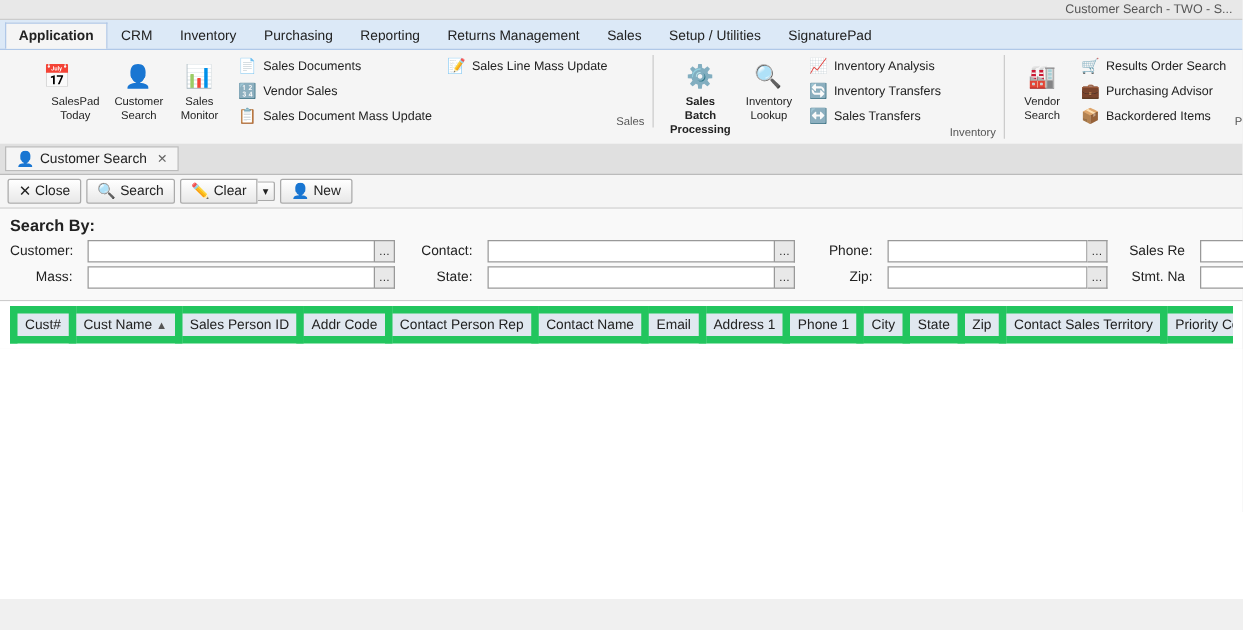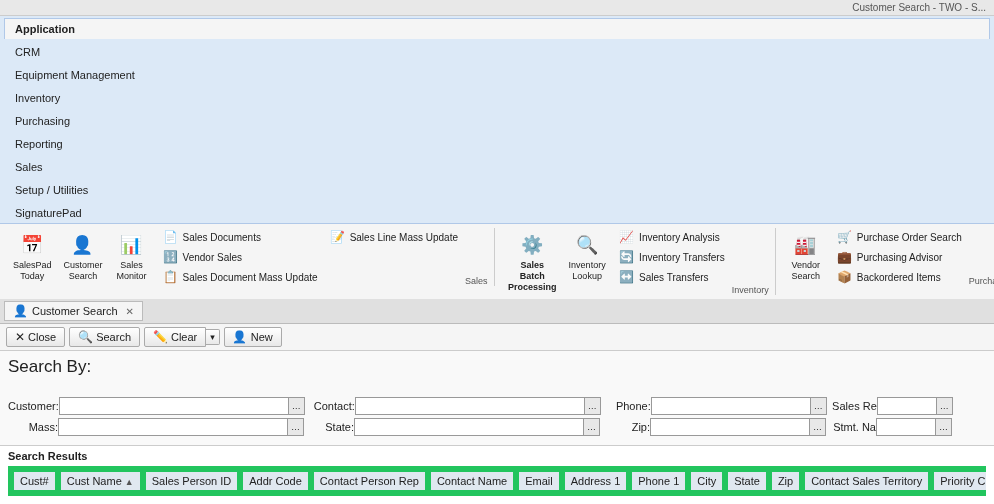--- a/index.html
+++ b/index.html
@@ -2,21 +2,21 @@
 <html><head>
   <meta charset="utf-8">
   <style>
     * { margin: 0; padding: 0; box-sizing: border-box; }
     body { font-family: 'Segoe UI', Tahoma, Geneva, Verdana, sans-serif; font-size: 11px; background: #f0f0f0; color: #222; overflow: hidden; }
 
     
     .top-bar { background: #e8e8e8; border-bottom: 1px solid #ccc; padding: 2px 8px; text-align: right; font-size: 10px; color: #555; }
 
     
-    .nav-tabs { display: flex; background: #dce9f7; border-bottom: 1px solid #b0c8e8; padding: 0 4px; flex-direction: column; }
+    .nav-tabs { display: flex; background: #dce9f7; border-bottom: 1px solid #b0c8e8; padding: 0 4px; }
     .nav-tab { padding: 4px 10px; font-size: 11px; cursor: pointer; border: 1px solid transparent; border-bottom: none; margin-top: 2px; background: transparent; color: #222; }
     .nav-tab.active { background: #f5f5f5; border-color: #b0c8e8; border-bottom-color: #f5f5f5; font-weight: bold; }
 
     
     .ribbon-body { display: flex; padding: 4px 8px; gap: 2px; align-items: flex-start; background: #f5f5f5; }
     .ribbon-group-label { font-size: 9px; color: #555; margin-top: 2px; text-align: center; }
     .ribbon-item { display: flex; flex-direction: column; align-items: center; cursor: pointer; padding: 2px 4px; border: 1px solid transparent; min-width: 44px; }
     .ribbon-item-icon { width: 28px; height: 28px; display: flex; align-items: center; justify-content: center; font-size: 18px; }
     .ribbon-item-label { font-size: 9px; text-align: center; color: #222; line-height: 1.2; margin-top: 1px; }
 
@@ -32,22 +32,22 @@
     .tab-close { font-size: 10px; color: #666; margin-left: 4px; cursor: pointer; }
 
     
     .toolbar { background: #f5f5f5; border-bottom: 1px solid #ccc; display: flex; align-items: center; padding: 3px 6px; gap: 4px; }
     .toolbar-btn { display: flex; align-items: center; gap: 3px; padding: 2px 8px; border: 1px solid #aaa; background: linear-gradient(to bottom, #fff, #e8e8e8); cursor: pointer; font-size: 11px; border-radius: 2px; }
     .toolbar-btn-icon { font-size: 12px; }
     .toolbar-btn-dropdown { padding: 2px 4px; border: 1px solid #aaa; border-left: none; background: linear-gradient(to bottom, #fff, #e8e8e8); cursor: pointer; font-size: 9px; border-radius: 0 2px 2px 0; }
 
     
     .search-form { background: #f9f9f9; border-bottom: 1px solid #ccc; padding: 6px 8px; }
-    .search-by { font-size: 17px; font-weight: normal; margin-bottom: 20px; }
-    .search-row { display: flex; align-items: center; gap: 0; margin-bottom: 3px; }
+    .search-by { font-size: 13px; font-weight: bold; margin-bottom: 4px; }
+    .search-row { display: flex; align-items: center; gap: 12px; margin-bottom: 3px; }
     .search-label { font-size: 11px; text-align: right; min-width: 50px; }
     .search-input-wrap { display: flex; align-items: center; }
     .search-input { height: 18px; border: 1px solid #999; font-size: 11px; padding: 1px 2px; background: #fff; }
     .search-input-btn { width: 16px; height: 18px; border: 1px solid #999; border-left: none; background: #e8e8e8; cursor: pointer; display: flex; align-items: center; justify-content: center; font-size: 9px; }
 
     
     .search-results { background: #fff; padding: 4px 8px; }
     .search-results-label { font-size: 11px; font-weight: bold; margin-bottom: 4px; }
     .results-table { width: 100%; border-collapse: collapse; font-size: 11px; }
     .results-table th { background: #e0e8f0; border: 6px solid #22c55e; padding: 3px 6px; text-align: left; font-weight: normal; white-space: nowrap; cursor: pointer; }
@@ -58,36 +58,36 @@
 </head>
 <body>
 
 <div class="top-bar">
   <span>Customer Search - TWO - S...</span>
 </div>
 
 <div class="nav-tabs">
   <div class="nav-tab active">Application</div>
   <div class="nav-tab">CRM</div>
-  <div class="nav-tab">Equipment Management</div>
   <div class="nav-tab">Inventory</div>
   <div class="nav-tab">Purchasing</div>
   <div class="nav-tab">Reporting</div>
+  <div class="nav-tab">Returns Management</div>
   <div class="nav-tab">Sales</div>
   <div class="nav-tab">Setup / Utilities</div>
   <div class="nav-tab">SignaturePad</div>
 </div>
 
 <div class="ribbon-body">
 
   <div style="display:flex;align-items:flex-start;border-right:1px solid #ccc;padding-right:6px;">
     <div style="display:flex;gap:2px;align-items:flex-start;">
       <div class="ribbon-item">
         <div class="ribbon-item-icon">📅</div>
-        <div class="ribbon-item-label" style="white-space:pre-line;">SalesPad
+        <div class="ribbon-item-label" style="white-space:pre-line;margin-left:28px;">SalesPad
 Today</div>
       </div>
       <div class="ribbon-item">
         <div class="ribbon-item-icon">👤</div>
         <div class="ribbon-item-label" style="white-space:pre-line;">Customer
 Search</div>
       </div>
       <div class="ribbon-item">
         <div class="ribbon-item-icon">📊</div>
         <div class="ribbon-item-label" style="white-space:pre-line;">Sales
@@ -149,21 +149,21 @@
 
   <div style="display:flex;align-items:flex-start;border-right:1px solid #ccc;padding:0 6px;">
     <div class="ribbon-item">
       <div class="ribbon-item-icon">🏭</div>
       <div class="ribbon-item-label" style="white-space:pre-line;">Vendor
 Search</div>
     </div>
     <div class="ribbon-sub-items" style="margin-left:6px;">
       <div class="ribbon-sub-item">
         <div class="ribbon-sub-item-icon">🛒</div>
-        <div class="ribbon-sub-item-label">Purchase Order Search</div>
+        <div class="ribbon-sub-item-label">Results Order Search</div>
       </div>
       <div class="ribbon-sub-item">
         <div class="ribbon-sub-item-icon">💼</div>
         <div class="ribbon-sub-item-label">Purchasing Advisor</div>
       </div>
       <div class="ribbon-sub-item">
         <div class="ribbon-sub-item-icon">📦</div>
         <div class="ribbon-sub-item-label">Backordered Items</div>
       </div>
     </div>
@@ -250,21 +250,20 @@
     </div>
     <span class="search-label">Stmt. Na</span>
     <div class="search-input-wrap">
       <input type="text" class="search-input" style="width: 60px;">
       <div class="search-input-btn">…</div>
     </div>
   </div>
 </div>
 
 <div class="search-results">
-  <div class="search-results-label">Search Results</div>
   <div style="overflow-x:auto;">
     <table class="results-table">
       <thead>
         <tr>
           <th><span>Cust#</span></th>
           <th class="sortable"><span>Cust Name</span> <span class="sort-arrow">▲</span></th>
           <th><span>Sales Person ID</span></th>
           <th><span>Addr Code</span></th>
           <th><span>Contact Person Rep</span></th>
           <th><span>Contact Name</span></th>

